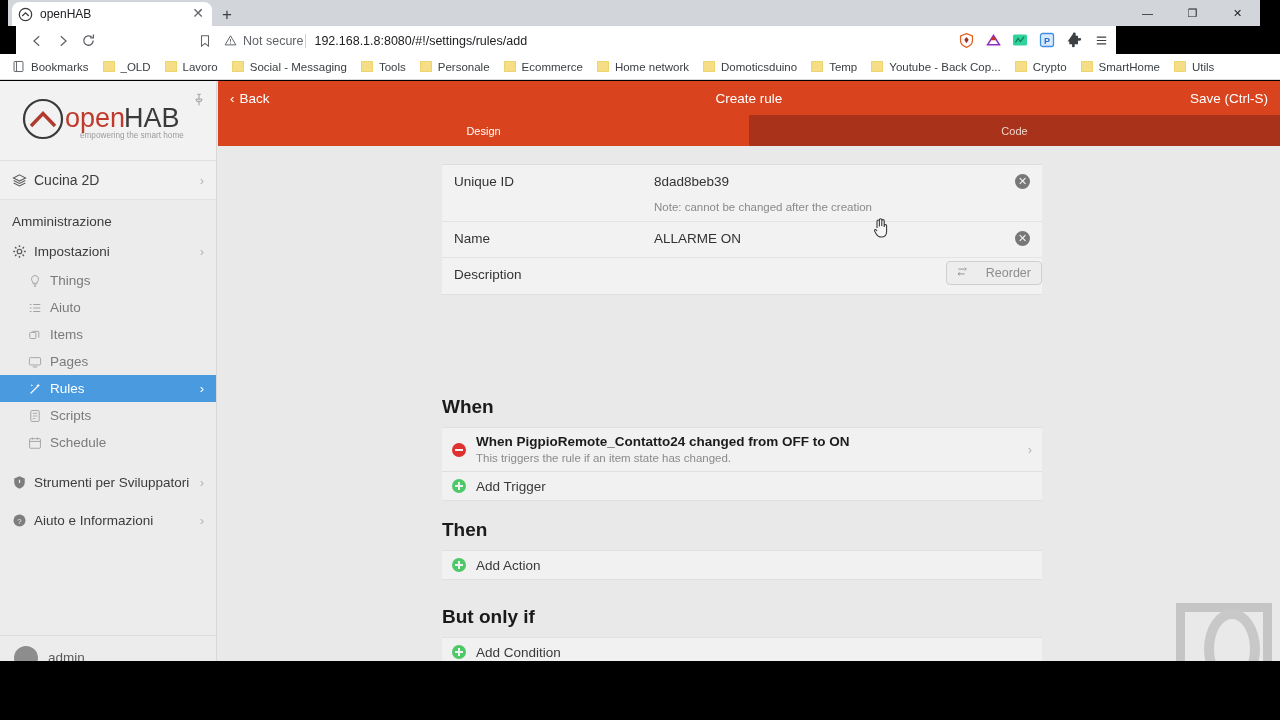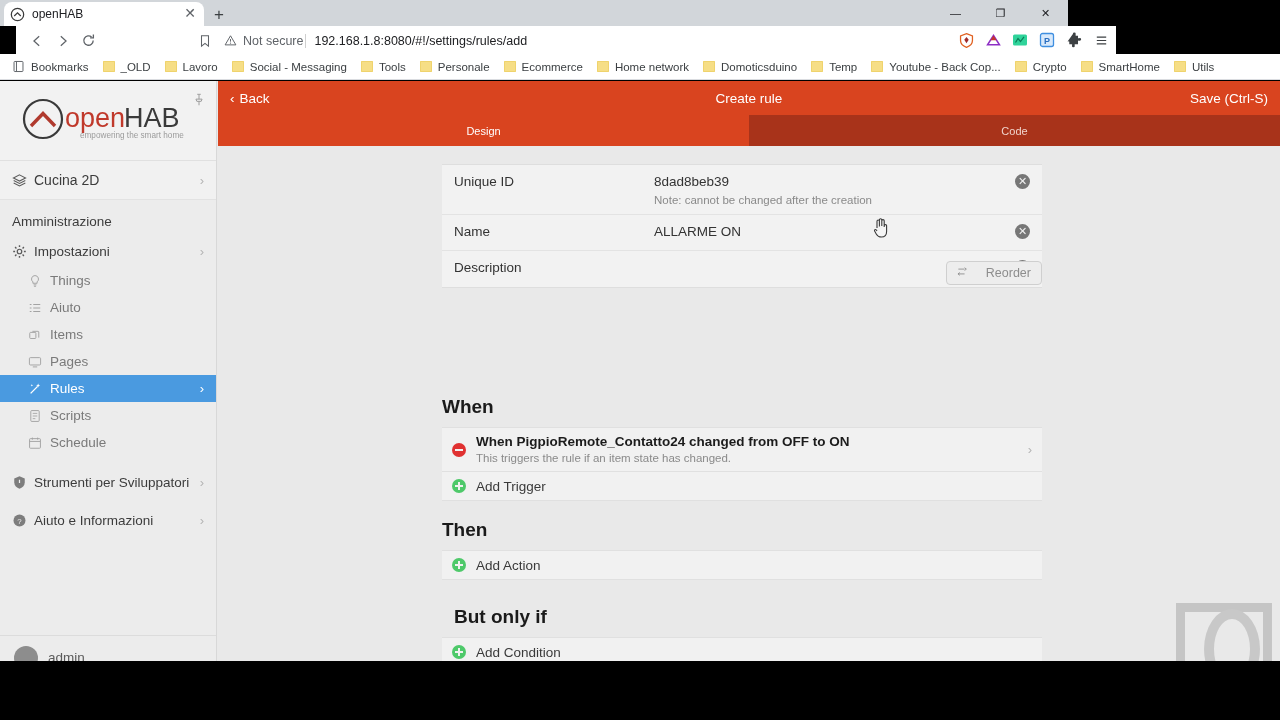--- a/index.html
+++ b/index.html
@@ -2,21 +2,21 @@
 <html><head>
 <meta charset="utf-8">
 <style>
   * { box-sizing: border-box; margin:0; padding:0; }
   html,body { width:1280px; height:720px; overflow:hidden; background:#000; }
   body { font-family:"Liberation Sans", sans-serif; font-size:13px; color:#222; }
 
   .screen { position:relative; width:1280px; height:720px; background:#000; }
 
   
-  .tabstrip { position:absolute; left:0; top:0; width:1068px; height:26px; background:#d2d6da; }
+  .tabstrip { position:absolute; left:8px; top:0; width:1252px; height:26px; background:#d2d6da; }
   .tab { position:absolute; left:4px; top:2px; width:200px; height:24px; background:#fff;
          border-radius:8px 8px 0 0; display:flex; align-items:center; padding:0 6px; }
   .tab .favicon { width:15px; height:15px; margin-right:7px; flex:0 0 auto; }
   .tab .tab-title { font-size:12px; color:#202124; white-space:nowrap; overflow:hidden;
                     text-overflow:ellipsis; flex:1 1 auto; }
   .tab .tab-close { width:16px; height:16px; line-height:15px; text-align:center;
                     font-size:14px; color:#5f6368; flex:0 0 auto; }
   .newtab { position:absolute; left:208px; top:4px; width:22px; height:22px; text-align:center;
             line-height:21px; font-size:17px; color:#3c4043; }
   .wincontrols { position:absolute; right:0; top:0; height:26px; display:flex; }
@@ -84,21 +84,21 @@
   .content { position:absolute; left:0; top:65px; right:0; bottom:0; overflow:hidden; }
   .card { background:#f2f2f2; border-top:1px solid #dedede; border-bottom:1px solid #dedede; }
   .panel { position:absolute; left:224px; width:600px; }
 
   .frow { display:flex; align-items:flex-start; min-height:36px; padding:8px 12px 6px 12px;
           border-bottom:1px solid #e3e3e3; background:#f2f2f2; }
   .frow:last-child { border-bottom:none; }
   .frow .flabel { width:200px; flex:0 0 auto; color:#333; font-size:13.5px; line-height:18px; }
   .frow .fval { flex:1 1 auto; }
   .frow .fval .v { color:#333; font-size:13.5px; line-height:18px; }
-  .frow .fval .note { color:#8a8a8a; font-size:11.5px; line-height:16px; margin-top:1px; }
+  .frow .fval .note { color:#8a8a8a; font-size:11.5px; line-height:16px; margin-top:8px; }
   .clearbtn { width:15px; height:15px; border-radius:50%; background:#777; color:#f2f2f2;
               font-size:11px; line-height:15px; text-align:center; flex:0 0 auto; margin-top:1px; }
 
   .reorder { display:inline-flex; align-items:center; gap:18px; border:1px solid #cfcfcf; border-radius:4px;
              background:#ededed; color:#8d8d8d; font-size:12.5px; padding:4px 10px; }
 
   .sechead { font-size:19px; font-weight:bold; color:#1a1a1a; }
   .listcard { background:#f1f1f1; border-top:1px solid #e0e0e0; border-bottom:1px solid #e0e0e0; }
   .lrow { display:flex; align-items:center; min-height:28px; padding:5px 10px 5px 10px; }
   .lrow .bullet { width:14px; height:14px; border-radius:50%; flex:0 0 auto; margin-right:10px;
@@ -513,21 +513,21 @@
         <div class="panel" style="top:373px;">
           <div class="sechead">Then</div>
         </div>
         <div class="panel listcard" style="top:404px;">
           <div class="lrow">
             <span class="bullet plus"></span>
             <span class="ladd">Add Action</span>
           </div>
         </div>
 
-        <div class="panel" style="top:460px;margin-left:12px;">
+        <div class="panel" style="top:460px;">
           <div class="sechead">But only if</div>
         </div>
         <div class="panel listcard" style="top:491px;">
           <div class="lrow">
             <span class="bullet plus"></span>
             <span class="ladd">Add Condition</span>
           </div>
         </div>
 
       </div>

